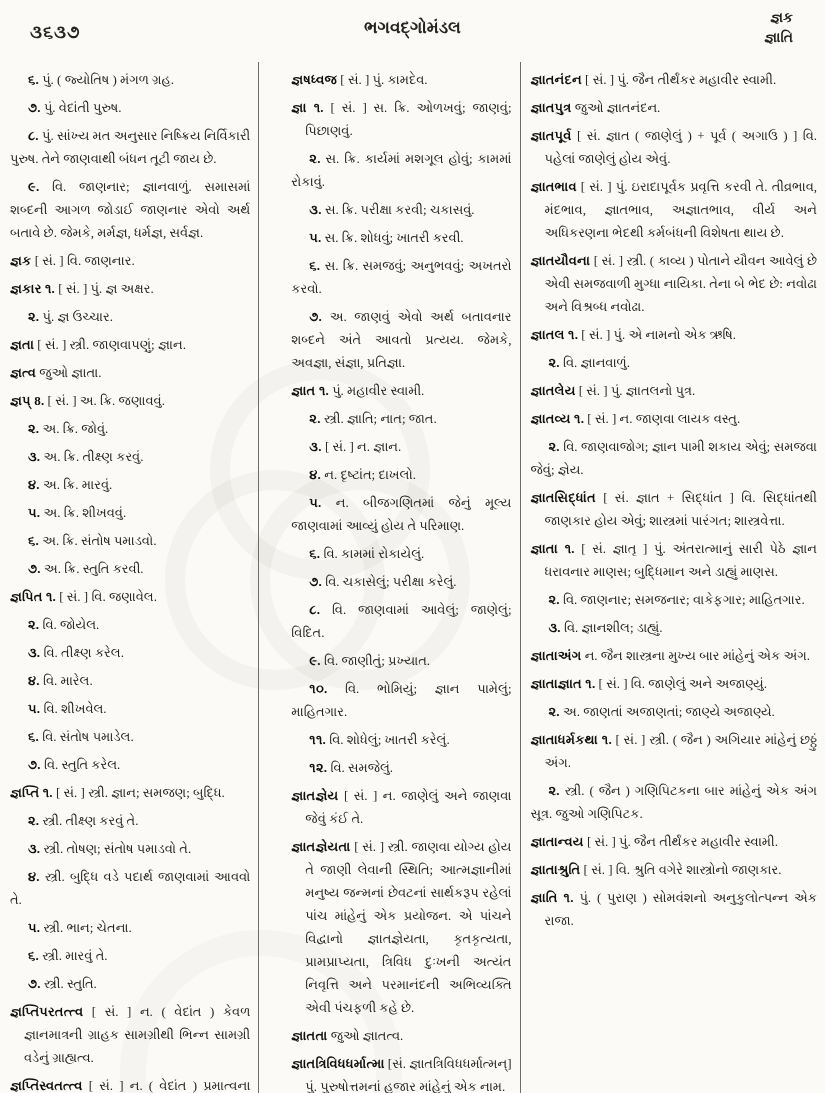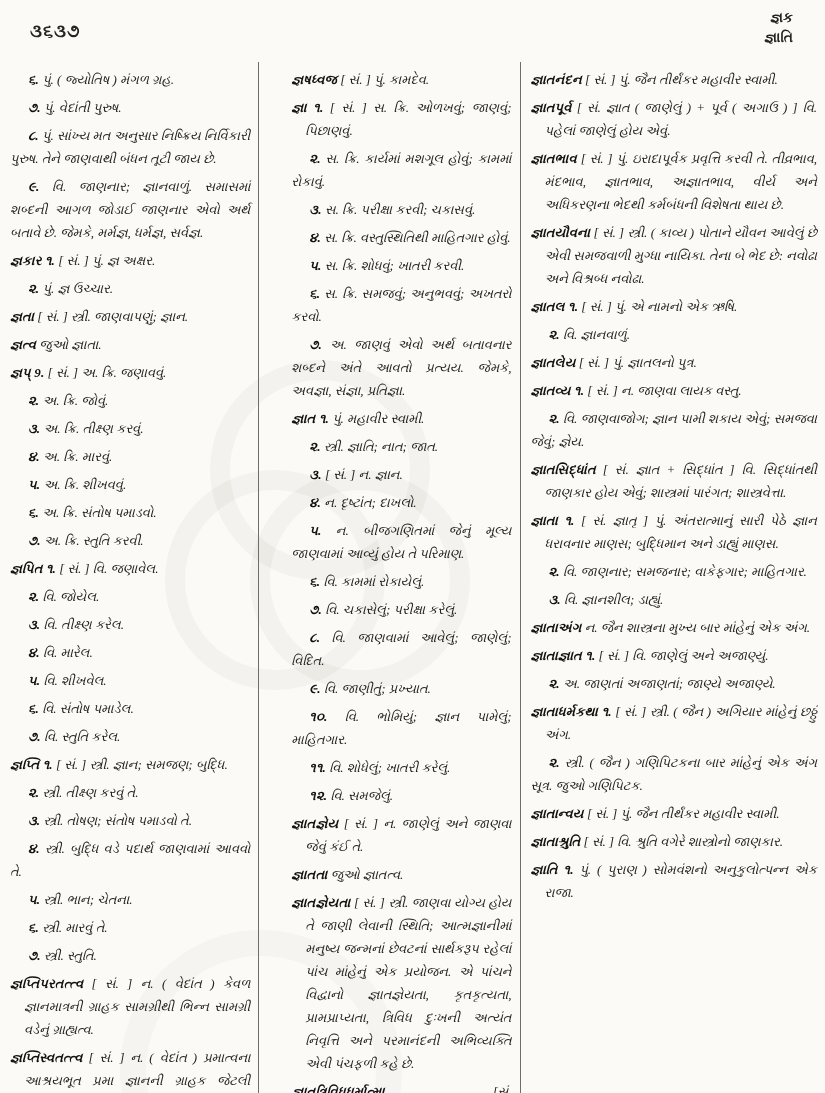--- a/index.html
+++ b/index.html
@@ -13,27 +13,27 @@
     color:#26241f;
   }
   
   .wm{position:absolute;border-radius:50%;border:20px solid rgba(60,60,55,0.045);pointer-events:none;}
   #wm1{width:180px;height:180px;left:210px;top:360px;}
   #wm2{width:180px;height:180px;left:250px;top:470px;}
   #wm3{width:180px;height:180px;left:165px;top:470px;}
   #wm4{width:230px;height:230px;left:120px;top:930px;border-width:26px;border-color:rgba(60,60,55,0.03);}
 
   
-  #hdr{position:relative;height:62px;font-family:Liberation Mono, monospace;}
+  #hdr{position:relative;height:62px;}
   #pageno{position:absolute;left:30px;top:22px;font-size:18px;font-weight:700;letter-spacing:1px;}
   #title{position:absolute;left:0;right:0;top:18px;text-align:center;font-size:17px;font-weight:700;}
   #guides{position:absolute;right:32px;top:8px;text-align:right;font-size:14px;font-weight:700;line-height:20px;}
 
   
-  #cols{position:absolute;top:62px;bottom:0;left:0;right:0;display:flex;font-style:italic;}
+  #cols{position:absolute;top:62px;bottom:0;left:0;right:0;display:flex;}
   .col{overflow:hidden;box-sizing:border-box;padding:6px 8px 4px 10px;}
   #col1{width:268px;}
   #col2{width:270px;border-left:1px solid #6f6d66;padding-left:32px;}
   #col3{width:317px;border-left:1px solid #6f6d66;}
 
   .para{margin:0 0 5px;font-size:13px;line-height:23px;text-align:justify;}
   .para.head{padding-left:14px;text-indent:-14px;}
   .para.sub{padding-left:0;text-indent:18px;}
   .para b{font-weight:700;color:#121110;letter-spacing:.2px;}
 </style>
@@ -41,37 +41,39 @@
 <body>
 
 <div id="page">
   <span class="wm" id="wm1"></span>
   <span class="wm" id="wm2"></span>
   <span class="wm" id="wm3"></span>
   <span class="wm" id="wm4"></span>
 
   <div id="hdr">
     <span id="pageno">૩૬૩૭</span>
+    <span id="title">ભગવદ્ગોમંડલ</span>
     <span id="guides">
       <span>જ્ઞક</span><br>
       <span>જ્ઞાતિ</span>
     </span>
   </div>
 
   <div id="cols">
     <div class="col" id="col1">
         <p class="para sub"><b>૬.</b><span> પું. ( જ્યોતિષ ) મંગળ ગ્રહ.</span></p>
         <p class="para sub"><b>૭.</b><span> પું. વેદાંતી પુરુષ.</span></p>
         <p class="para sub"><b>૮.</b><span> પું. સાંખ્ય મત અનુસાર નિષ્ક્રિય નિર્વિકારી પુરુષ. તેને જાણવાથી બંધન તૂટી જાય છે.</span></p>
         <p class="para sub"><b>૯.</b><span> વિ. જાણનાર; જ્ઞાનવાળું. સમાસમાં શબ્દની આગળ જોડાઈ જાણનાર એવો અર્થ બતાવે છે. જેમકે, મર્મજ્ઞ, ધર્મજ્ઞ, સર્વજ્ઞ.</span></p>
+        <p class="para head"><b>જ્ઞક</b><span> [ સં. ] વિ. જાણનાર.</span></p>
         <p class="para head"><b>જ્ઞકાર ૧.</b><span> [ સં. ] પું. જ્ઞ અક્ષર.</span></p>
         <p class="para sub"><b>૨.</b><span> પું. જ્ઞ ઉચ્ચાર.</span></p>
         <p class="para head"><b>જ્ઞતા</b><span> [ સં. ] સ્ત્રી. જાણવાપણું; જ્ઞાન.</span></p>
         <p class="para head"><b>જ્ઞત્વ</b><span> જુઓ જ્ઞાતા.</span></p>
-        <p class="para head"><b>જ્ઞપ્ 9.</b><span> [ સં. ] અ. ક્રિ. જણાવવું.</span></p>
+        <p class="para head"><b>જ્ઞપ્ 8.</b><span> [ સં. ] અ. ક્રિ. જણાવવું.</span></p>
         <p class="para sub"><b>૨.</b><span> અ. ક્રિ. જોવું.</span></p>
         <p class="para sub"><b>૩.</b><span> અ. ક્રિ. તીક્ષ્ણ કરવું.</span></p>
         <p class="para sub"><b>૪.</b><span> અ. ક્રિ. મારવું.</span></p>
         <p class="para sub"><b>૫.</b><span> અ. ક્રિ. શીખવવું.</span></p>
         <p class="para sub"><b>૬.</b><span> અ. ક્રિ. સંતોષ પમાડવો.</span></p>
         <p class="para sub"><b>૭.</b><span> અ. ક્રિ. સ્તુતિ કરવી.</span></p>
         <p class="para head"><b>જ્ઞપિત ૧.</b><span> [ સં. ] વિ. જણાવેલ.</span></p>
         <p class="para sub"><b>૨.</b><span> વિ. જોયેલ.</span></p>
         <p class="para sub"><b>૩.</b><span> વિ. તીક્ષ્ણ કરેલ.</span></p>
         <p class="para sub"><b>૪.</b><span> વિ. મારેલ.</span></p>
@@ -86,45 +88,45 @@
         <p class="para sub"><b>૬.</b><span> સ્ત્રી. મારવું તે.</span></p>
         <p class="para sub"><b>૭.</b><span> સ્ત્રી. સ્તુતિ.</span></p>
         <p class="para head"><b>જ્ઞપ્તિપરતત્ત્વ</b><span> [ સં. ] ન. ( વેદાંત ) કેવળ જ્ઞાનમાત્રની ગ્રાહક સામગ્રીથી ભિન્ન સામગ્રી વડેનું ગ્રાહ્યત્વ.</span></p>
         <p class="para head"><b>જ્ઞપ્તિસ્વતત્ત્વ</b><span> [ સં. ] ન. ( વેદાંત ) પ્રમાત્વના આશ્રયભૂત પ્રમા જ્ઞાનની ગ્રાહક જેટલી જેટલી સામગ્રી છે તે સામગ્રી વડેનું ગ્રાહ્યત્વ. દોષાભાવ સહકૃત સામગ્રીવડે જન્ય જે જે જ્ઞાન તે પ્રમાત્વના આશ્રયભૂત પ્રમા જ્ઞાનને વિષય કરે છે. તે સર્વ જ્ઞાન પ્રમાત્વને પણ વિષય કરે છે. એ જ તે પ્રમાત્વમાં સ્વતોગ્રાહ્યત્વ છે તથા જ્ઞપ્તિસ્વતત્ત્વ છે.</span></p>
       </div>
     <div class="col" id="col2">
         <p class="para head"><b>જ્ઞષધ્વજ</b><span> [ સં. ] પું. કામદેવ.</span></p>
         <p class="para head"><b>જ્ઞા ૧.</b><span> [ સં. ] સ. ક્રિ. ઓળખવું; જાણવું; પિછાણવું.</span></p>
         <p class="para sub"><b>૨.</b><span> સ. ક્રિ. કાર્યમાં મશગૂલ હોવું; કામમાં રોકાવું.</span></p>
         <p class="para sub"><b>૩.</b><span> સ. ક્રિ. પરીક્ષા કરવી; ચકાસવું.</span></p>
-        <p class="para sub"><b>૪.</b><span> સ. ક્રિ. વસ્તુસ્થિતિથી માહિતગાર હોવું.</span></p>
         <p class="para sub"><b>૫.</b><span> સ. ક્રિ. શોધવું; ખાતરી કરવી.</span></p>
         <p class="para sub"><b>૬.</b><span> સ. ક્રિ. સમજવું; અનુભવવું; અખતરો કરવો.</span></p>
         <p class="para sub"><b>૭.</b><span> અ. જાણવું એવો અર્થ બતાવનાર શબ્દને અંતે આવતો પ્રત્યય. જેમકે, અવજ્ઞા, સંજ્ઞા, પ્રતિજ્ઞા.</span></p>
         <p class="para head"><b>જ્ઞાત ૧.</b><span> પું. મહાવીર સ્વામી.</span></p>
         <p class="para sub"><b>૨.</b><span> સ્ત્રી. જ્ઞાતિ; નાત; જાત.</span></p>
         <p class="para sub"><b>૩.</b><span> [ સં. ] ન. જ્ઞાન.</span></p>
         <p class="para sub"><b>૪.</b><span> ન. દૃષ્ટાંત; દાખલો.</span></p>
         <p class="para sub"><b>૫.</b><span> ન. બીજગણિતમાં જેનું મૂલ્ય જાણવામાં આવ્યું હોય તે પરિમાણ.</span></p>
         <p class="para sub"><b>૬.</b><span> વિ. કામમાં રોકાયેલું.</span></p>
         <p class="para sub"><b>૭.</b><span> વિ. ચકાસેલું; પરીક્ષા કરેલું.</span></p>
         <p class="para sub"><b>૮.</b><span> વિ. જાણવામાં આવેલું; જાણેલું; વિદિત.</span></p>
         <p class="para sub"><b>૯.</b><span> વિ. જાણીતું; પ્રખ્યાત.</span></p>
         <p class="para sub"><b>૧૦.</b><span> વિ. ભોમિયું; જ્ઞાન પામેલું; માહિતગાર.</span></p>
         <p class="para sub"><b>૧૧.</b><span> વિ. શોધેલું; ખાતરી કરેલું.</span></p>
         <p class="para sub"><b>૧૨.</b><span> વિ. સમજેલું.</span></p>
         <p class="para head"><b>જ્ઞાતજ્ઞેય</b><span> [ સં. ] ન. જાણેલું અને જાણવા જેવું કંઈ તે.</span></p>
+        <p class="para head"><b>જ્ઞાતજ્ઞેયતા</b><span> [ સં. ] સ્ત્રી. જાણવા યોગ્ય હોય તે જાણી લેવાની સ્થિતિ; આત્મજ્ઞાનીમાં મનુષ્ય જન્મનાં છેવટનાં સાર્થકરૂપ રહેલાં પાંચ માંહેનું એક પ્રયોજન. એ પાંચને વિદ્વાનો જ્ઞાતજ્ઞેયતા, કૃતકૃત્યતા, પ્રામપ્રાપ્યતા, ત્રિવિધ દુઃખની અત્યંત નિવૃત્તિ અને પરમાનંદની અભિવ્યક્તિ એવી પંચફળી કહે છે.</span></p>
         <p class="para head"><b>જ્ઞાતતા</b><span> જુઓ જ્ઞાતત્વ.</span></p>
-        <p class="para head"><b>જ્ઞાતજ્ઞેયતા</b><span> [ સં. ] સ્ત્રી. જાણવા યોગ્ય હોય તે જાણી લેવાની સ્થિતિ; આત્મજ્ઞાનીમાં મનુષ્ય જન્મનાં છેવટનાં સાર્થકરૂપ રહેલાં પાંચ માંહેનું એક પ્રયોજન. એ પાંચને વિદ્વાનો જ્ઞાતજ્ઞેયતા, કૃતકૃત્યતા, પ્રામપ્રાપ્યતા, ત્રિવિધ દુઃખની અત્યંત નિવૃત્તિ અને પરમાનંદની અભિવ્યક્તિ એવી પંચફળી કહે છે.</span></p>
         <p class="para head"><b>જ્ઞાતત્રિવિધધર્માત્મા</b><span> [સં. જ્ઞાતત્રિવિધધર્માત્મન્] પું. પુરુષોત્તમનાં હજાર માંહેનું એક નામ.</span></p>
         <p class="para head"><b>જ્ઞાતત્વ</b><span> [ સં. ] ન. જ્ઞાન વડે જણાવાપણું; જ્ઞાનથી દૂર થઈ શકે એવા અજ્ઞાનનો વિષય નહિ હોવાપણું.</span></p>
         <p class="para head"><b>જ્ઞાતદાયાદ</b><span> [ સં. ] પું. પ્રસિદ્ધ વારસ; મશહૂર વારસ.</span></p>
       </div>
     <div class="col" id="col3">
         <p class="para head"><b>જ્ઞાતનંદન</b><span> [ સં. ] પું. જૈન તીર્થંકર મહાવીર સ્વામી.</span></p>
+        <p class="para head"><b>જ્ઞાતપુત્ર</b><span> જુઓ જ્ઞાતનંદન.</span></p>
         <p class="para head"><b>જ્ઞાતપૂર્વ</b><span> [ સં. જ્ઞાત ( જાણેલું ) + પૂર્વ ( અગાઉ ) ] વિ. પહેલાં જાણેલું હોય એવું.</span></p>
         <p class="para head"><b>જ્ઞાતભાવ</b><span> [ સં. ] પું. ઇરાદાપૂર્વક પ્રવૃત્તિ કરવી તે. તીવ્રભાવ, મંદભાવ, જ્ઞાતભાવ, અજ્ઞાતભાવ, વીર્ય અને અધિકરણના ભેદથી કર્મબંધની વિશેષતા થાય છે.</span></p>
         <p class="para head"><b>જ્ઞાતયૌવના</b><span> [ સં. ] સ્ત્રી. ( કાવ્ય ) પોતાને યૌવન આવેલું છે એવી સમજવાળી મુગ્ધા નાયિકા. તેના બે ભેદ છે: નવોઢા અને વિશ્રબ્ધ નવોઢા.</span></p>
         <p class="para head"><b>જ્ઞાતલ ૧.</b><span> [ સં. ] પું. એ નામનો એક ઋષિ.</span></p>
         <p class="para sub"><b>૨.</b><span> વિ. જ્ઞાનવાળું.</span></p>
         <p class="para head"><b>જ્ઞાતલેય</b><span> [ સં. ] પું. જ્ઞાતલનો પુત્ર.</span></p>
         <p class="para head"><b>જ્ઞાતવ્ય ૧.</b><span> [ સં. ] ન. જાણવા લાયક વસ્તુ.</span></p>
         <p class="para sub"><b>૨.</b><span> વિ. જાણવાજોગ; જ્ઞાન પામી શકાય એવું; સમજવા જેવું; જ્ઞેય.</span></p>
         <p class="para head"><b>જ્ઞાતસિદ્ધાંત</b><span> [ સં. જ્ઞાત + સિદ્ધાંત ] વિ. સિદ્ધાંતથી જાણકાર હોય એવું; શાસ્ત્રમાં પારંગત; શાસ્ત્રવેત્તા.</span></p>
         <p class="para head"><b>જ્ઞાતા ૧.</b><span> [ સં. જ્ઞાતૃ ] પું. અંતરાત્માનું સારી પેઠે જ્ઞાન ધરાવનાર માણસ; બુદ્ધિમાન અને ડાહ્યું માણસ.</span></p>

